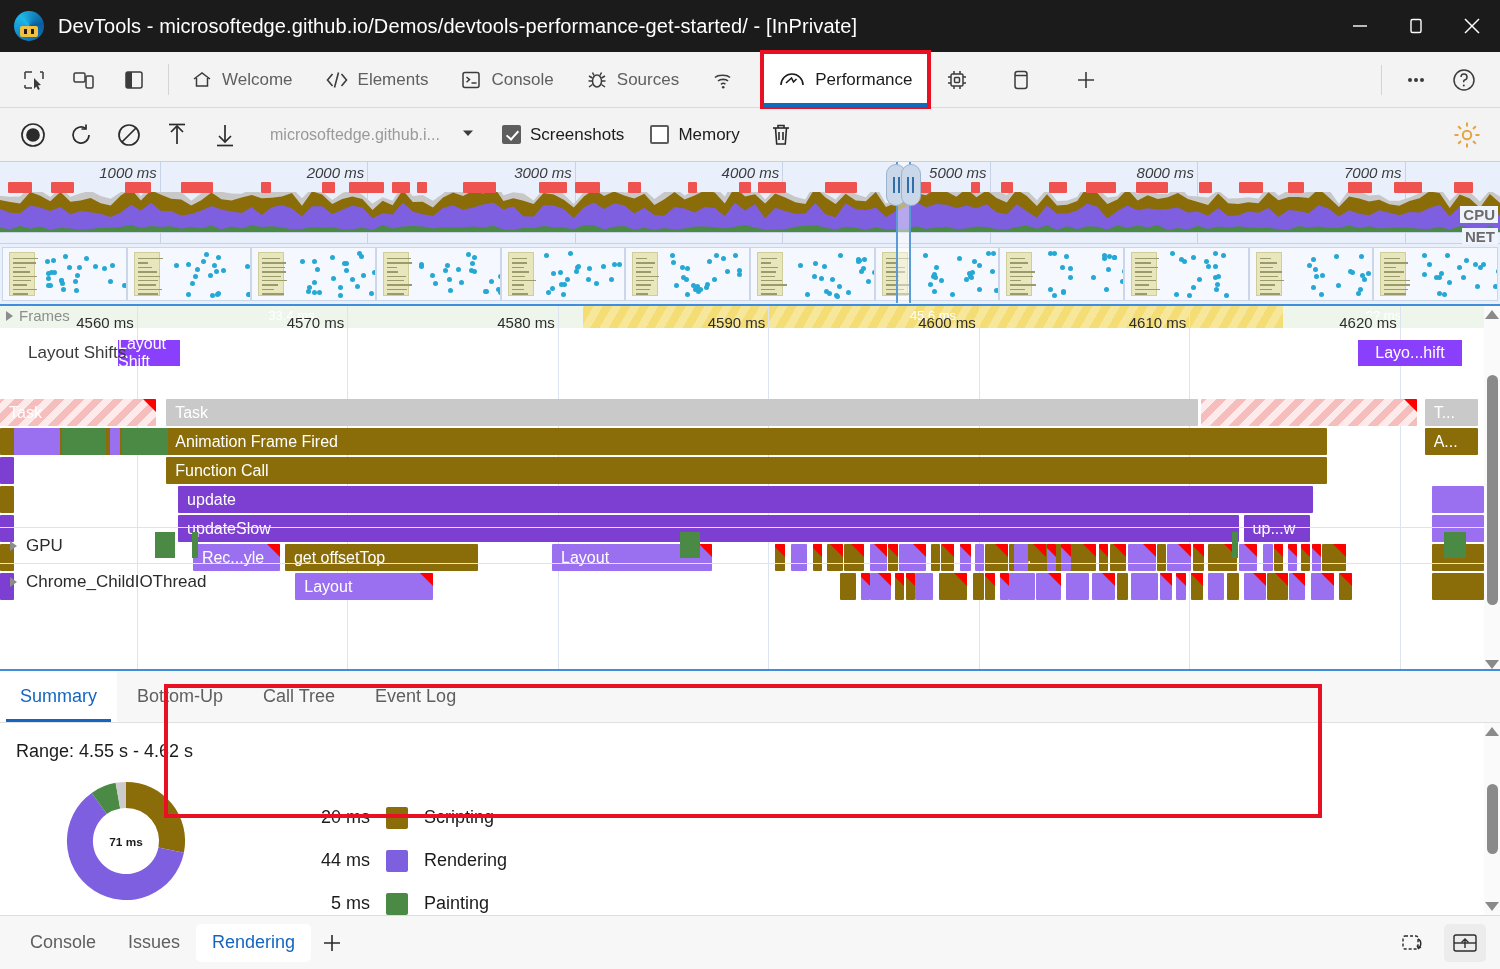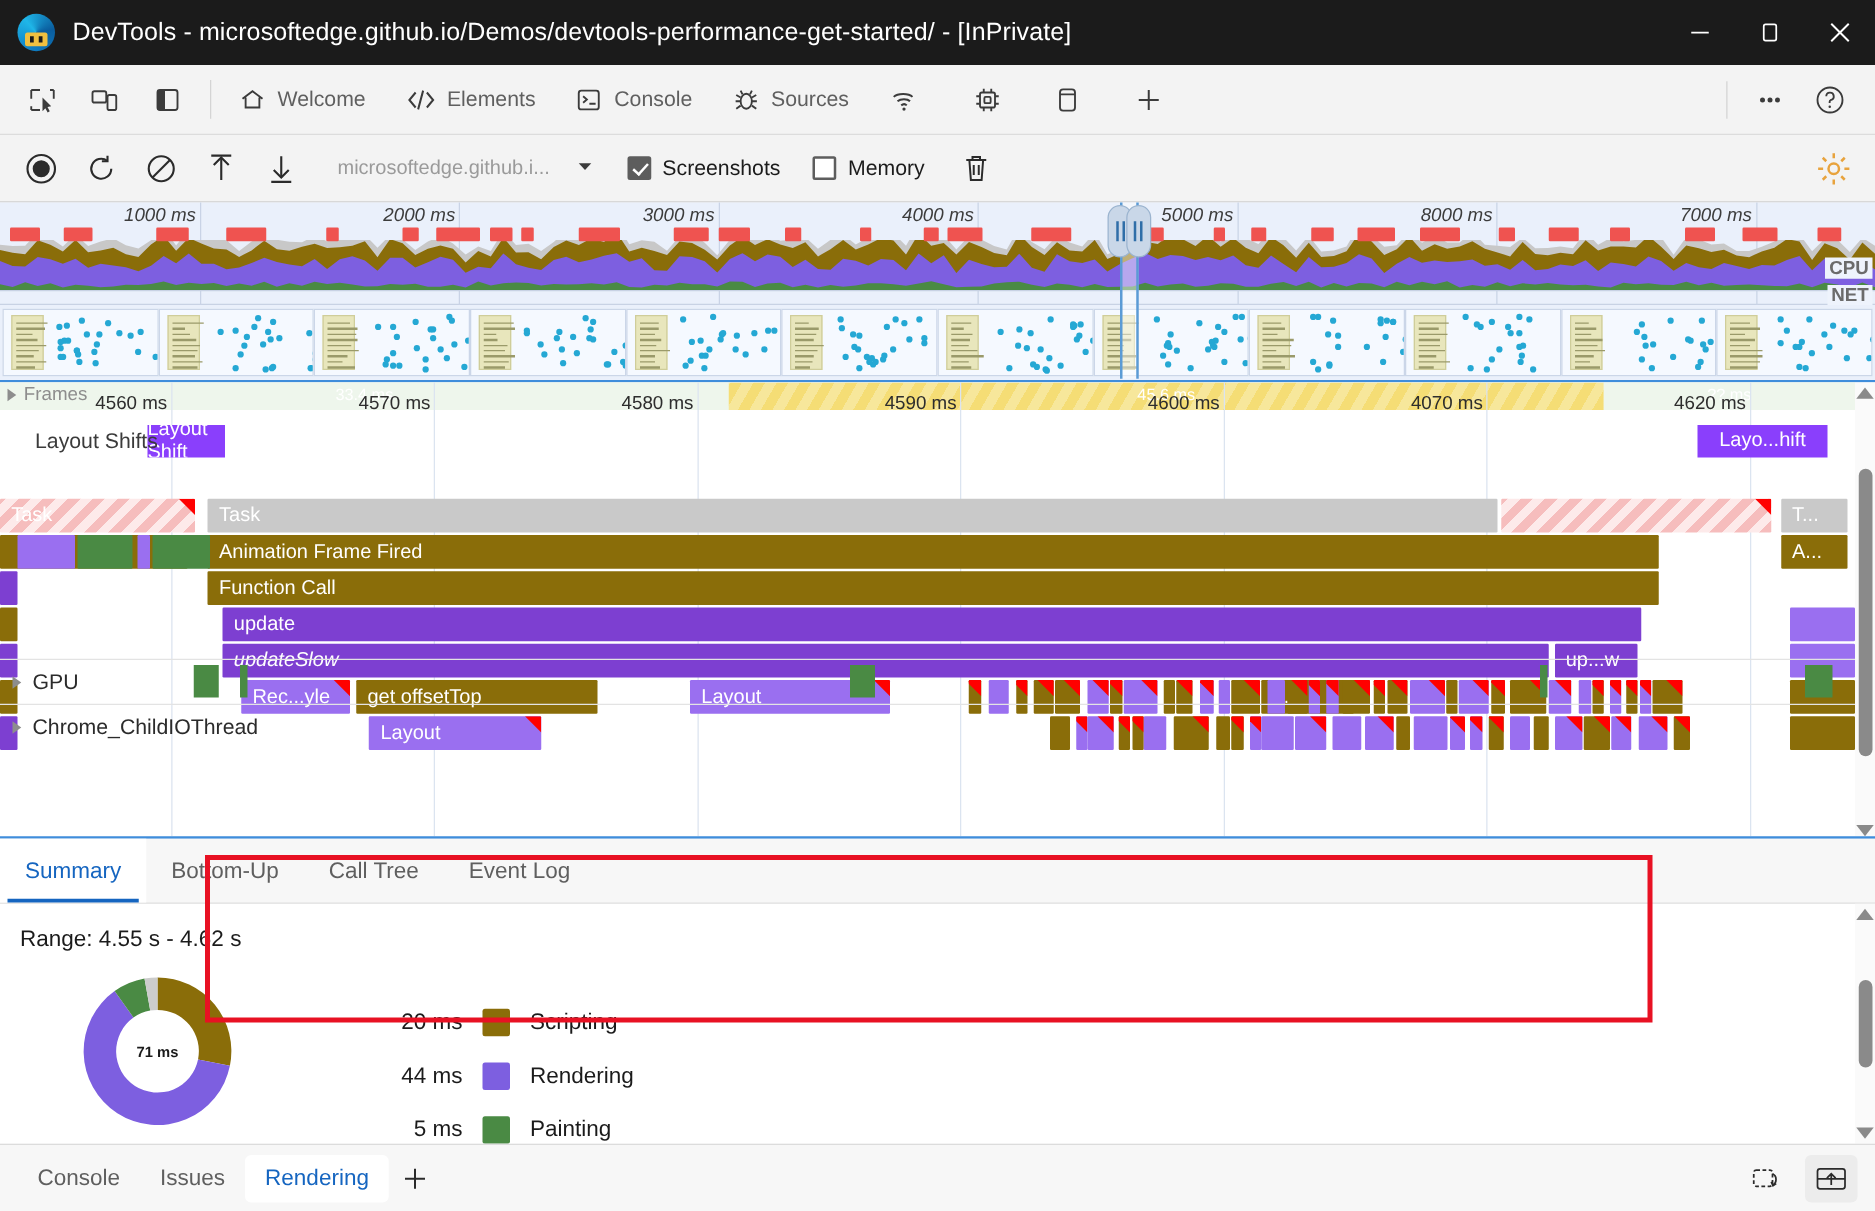--- a/index.html
+++ b/index.html
@@ -299,20 +299,29 @@
     <div class="tab">
       <span class="ticon">
         <svg width="26" height="22" viewBox="0 0 26 22" fill="none" stroke="#3b3b3b" stroke-width="1.6">
           <path d="M4 8.5C7 5.5 16 5.5 19 8.5"></path>
             <path d="M7 12C9.5 9.8 15 9.8 17 12"></path>
             <path d="M10 15.3c1.4-1.2 3.2-1.2 4.4 0"></path>
           <circle cx="12.2" cy="18.2" r="1.3" fill="#3b3b3b" stroke="none"></circle>
         </svg>
       </span>
       <span></span>
+    </div>
+    <div class="tab active highlight">
+      <span class="ticon">
+        <svg width="28" height="22" viewBox="0 0 28 22" fill="none" stroke="#1b1b1b" stroke-width="1.6">
+          <path d="M3 16a11 11 0 0 1 22 0"></path>
+            <path d="M8 14l5.5-5 2 4 3-3"></path>
+        </svg>
+      </span>
+      <span>Performance</span>
     </div>
     <div class="tab">
       <span class="ticon">
         <svg width="24" height="24" viewBox="0 0 24 24" fill="none" stroke="#3b3b3b" stroke-width="1.5">
           <rect x="6" y="6" width="12" height="12" rx="1.5"></rect>
             <rect x="9.5" y="9.5" width="5" height="5" rx="1"></rect>
           <path d="M9 6V3M15 6V3M9 21v-3M15 21v-3M6 9H3M6 15H3M21 9h-3M21 15h-3"></path>
         </svg>
       </span>
       <span></span>
@@ -936,21 +945,21 @@
       <div class="fc-tick" style="left: 557.816px;">
         <span>4580 ms</span>
       </div>
       <div class="fc-tick" style="left: 768.312px;">
         <span>4590 ms</span>
       </div>
       <div class="fc-tick" style="left: 978.809px;">
         <span>4600 ms</span>
       </div>
       <div class="fc-tick" style="left: 1189.3px;">
-        <span>4070 ms</span>
+        <span>4610 ms</span>
       </div>
       <div class="fc-tick" style="left: 1399.8px;">
         <span>4620 ms</span>
       </div>
     </div>
 
   <div class="ls-row">
     <div class="ls-label">Layout Shifts</div>
     <div class="ls-bar" style="left:118px;width:62px">Layout Shift</div>
     <div class="ls-bar" style="left:1358px;width:104px">Layo...hift</div>
@@ -978,21 +987,21 @@
       <div class="fr">
         <div class="bar script" style="left: 166.208px; width: 1160.49px;">Function Call</div>
         <div class="bar render" style="left: 0px; width: 14px;"></div>
       </div>
       <div class="fr">
         <div class="bar render" style="left: 178.08px; width: 1135.26px;">update</div>
         <div class="bar script" style="left: 0px; width: 14px;"></div>
         <div class="bar render-l" style="left: 1432px; width: 52px;"></div>
       </div>
       <div class="fr">
-        <div class="bar render" style="left: 178.08px; width: 1061.06px; font-style: italic;">updateSlow</div>
+        <div class="bar render" style="left: 178.08px; width: 1061.06px;">updateSlow</div>
         <div class="bar render" style="left: 1243.59px; width: 66.78px;">up...w</div>
         <div class="bar render" style="left: 0px; width: 14px;"></div>
         <div class="bar render-l" style="left: 1432px; width: 52px;"></div>
       </div>
       <div class="fr">
         <div class="bar render-l" style="left: 192.92px; width: 87.556px;">Rec...yle<i class="warnflag"></i></div>
         <div class="bar script" style="left: 284.928px; width: 192.92px;">get offsetTop</div>
         <div class="bar render-l" style="left: 552.048px; width: 160.272px;">Layout<i class="warnflag"></i></div>
         <div class="bar script" style="left: 1009.12px; width: 74.2px;">g...</div>
         <div class="bar script" style="left: 775px; width: 10px;">

